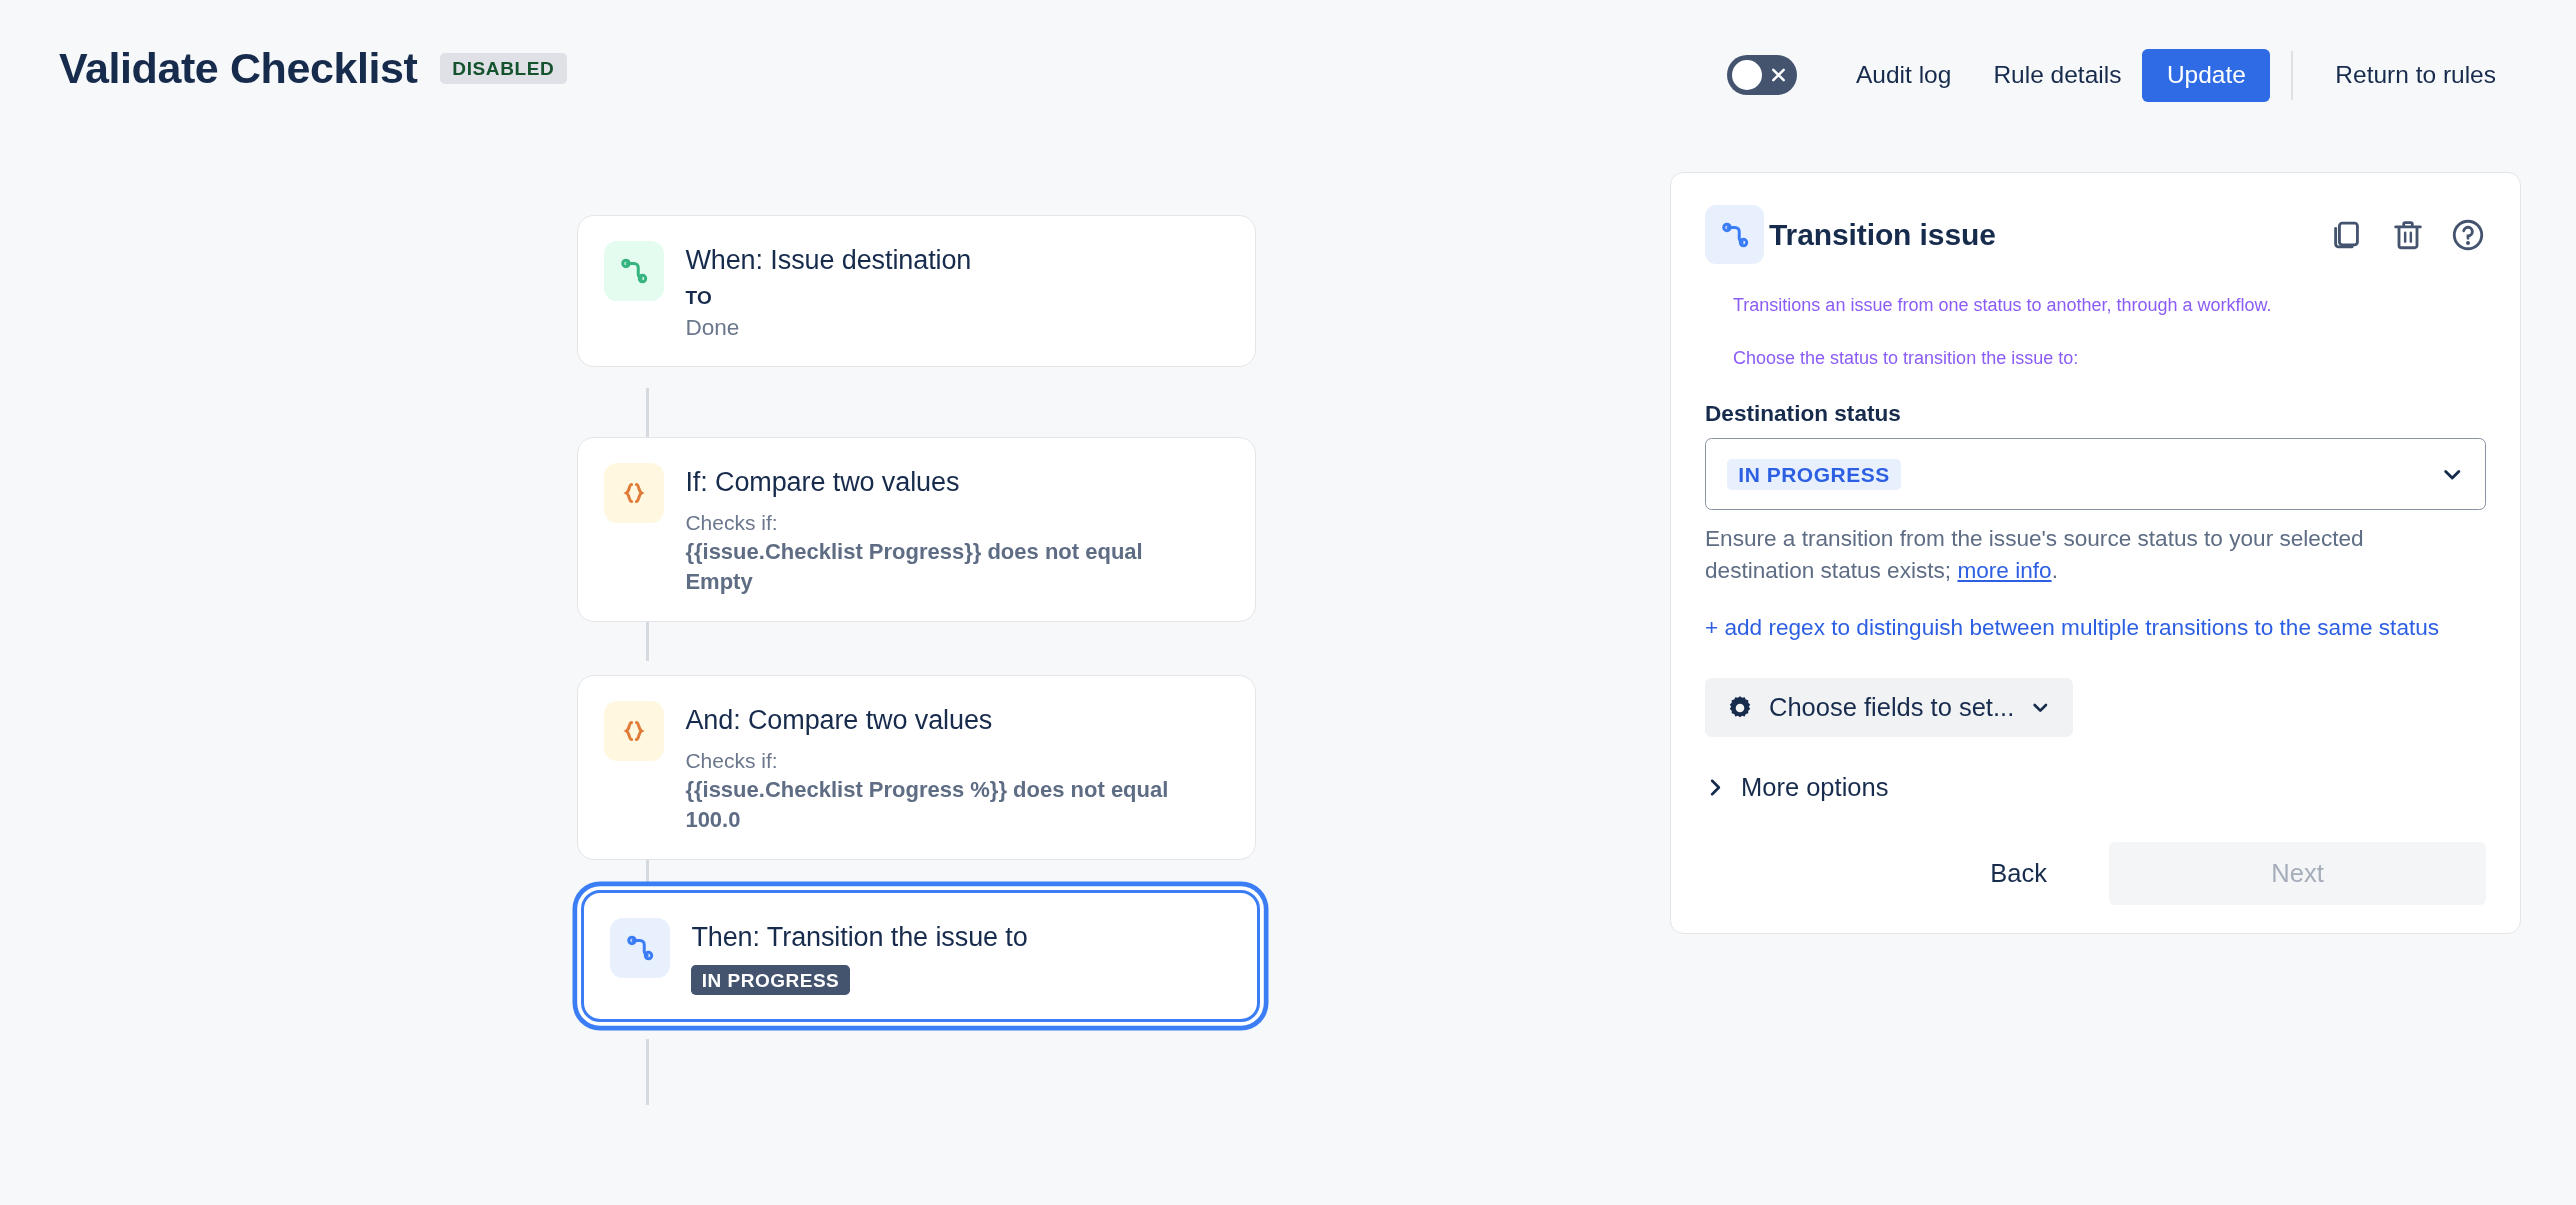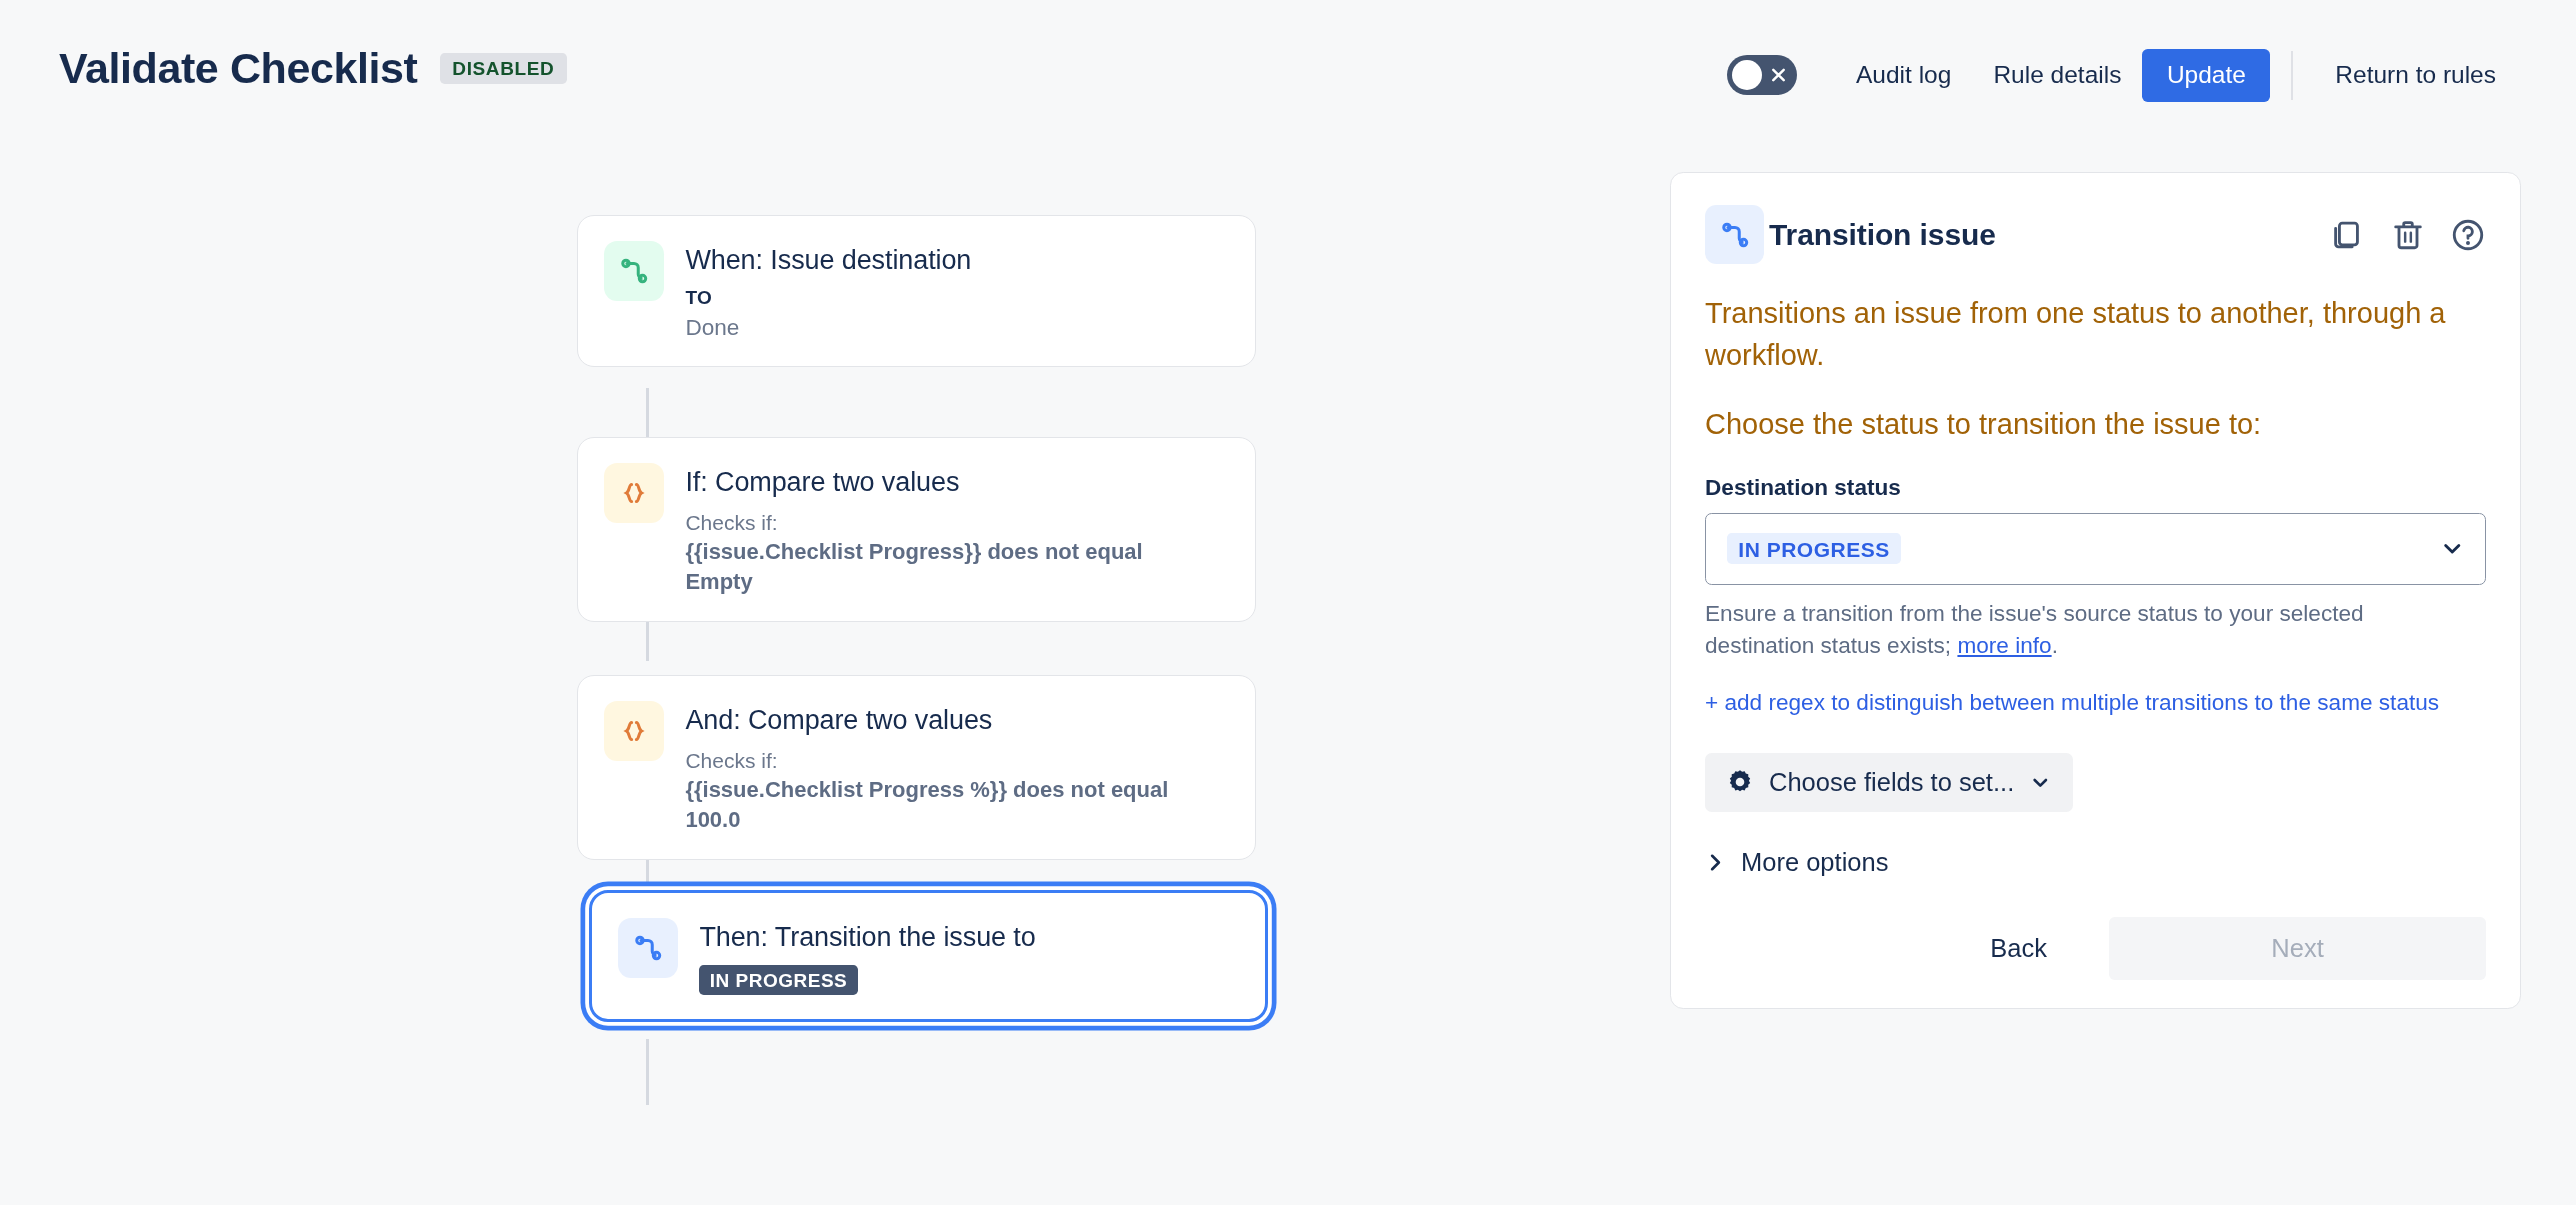--- a/index.html
+++ b/index.html
@@ -135,21 +135,21 @@
     display: flex; align-items: center; justify-content: center; flex: 0 0 auto;
   }
   .panel-title {
     font-size: 30px; font-weight: 700; color: #172B4D; flex: 1 1 auto;
     letter-spacing: -0.1px;
   }
   .panel-head-icons { display: flex; align-items: center; gap: 24.5px; }
   .hd-icon { cursor: pointer; display: block; }
 
   .panel-text {
-    font-size: 29px; color: #a16207; line-height: 1.46; max-width: 745px;
+    font-size: 18px; color: #8b5cf6; line-height: 1.46; max-width: 745px; margin-left: 28px;
   }
   .panel-text.mt { margin-top: 26.4px; }
   .field-label {
     font-size: 22.6px; font-weight: 700; color: #172B4D; margin-top: 30px;
   }
   .select-box {
     margin-top: 11.3px; height: 72px; border: 1.9px solid #8993A4;
     border-radius: 6.6px; display: flex; align-items: center;
     padding: 0 21px; cursor: pointer; background: #FFFFFF;
   }
@@ -265,21 +265,21 @@
           <path d="M20.5 9 C23.5 9 22.5 16 26 18 C22.5 20 23.5 27 20.5 27" fill="none" stroke="#E07B39" stroke-width="3.2" stroke-linecap="round"></path>
         </svg>
       </div>
       <div class="card-body">
         <div class="card-title">And: Compare two values</div>
         <div class="card-sub">Checks if:</div>
         <div class="card-sub-strong">{{issue.Checklist Progress %}} does not equal 100.0</div>
       </div>
     </div>
 
-    <div class="card selected" style="position:absolute; top:675px; left:12px;">
+    <div class="card selected" style="position:absolute; top:675px; left:4px;">
       <div class="card-icon icon-blue">
         <svg width="34" height="34" viewBox="0 0 36 36">
           <path d="M10.5 10 H18 A4.5 4.5 0 0 1 22.5 14.5 V21.5 A4.5 4.5 0 0 0 27 26 H26" fill="none" stroke="#3B7DF5" stroke-width="3.2" stroke-linecap="round"></path>
           <circle cx="9.5" cy="10" r="3.4" fill="none" stroke="#3B7DF5" stroke-width="3.2"></circle>
           <circle cx="27" cy="26" r="3.4" fill="none" stroke="#3B7DF5" stroke-width="3.2"></circle>
         </svg>
       </div>
       <div class="card-body">
         <div class="card-title">Then: Transition the issue to</div>
         <div class="status-lozenge">IN PROGRESS</div>

